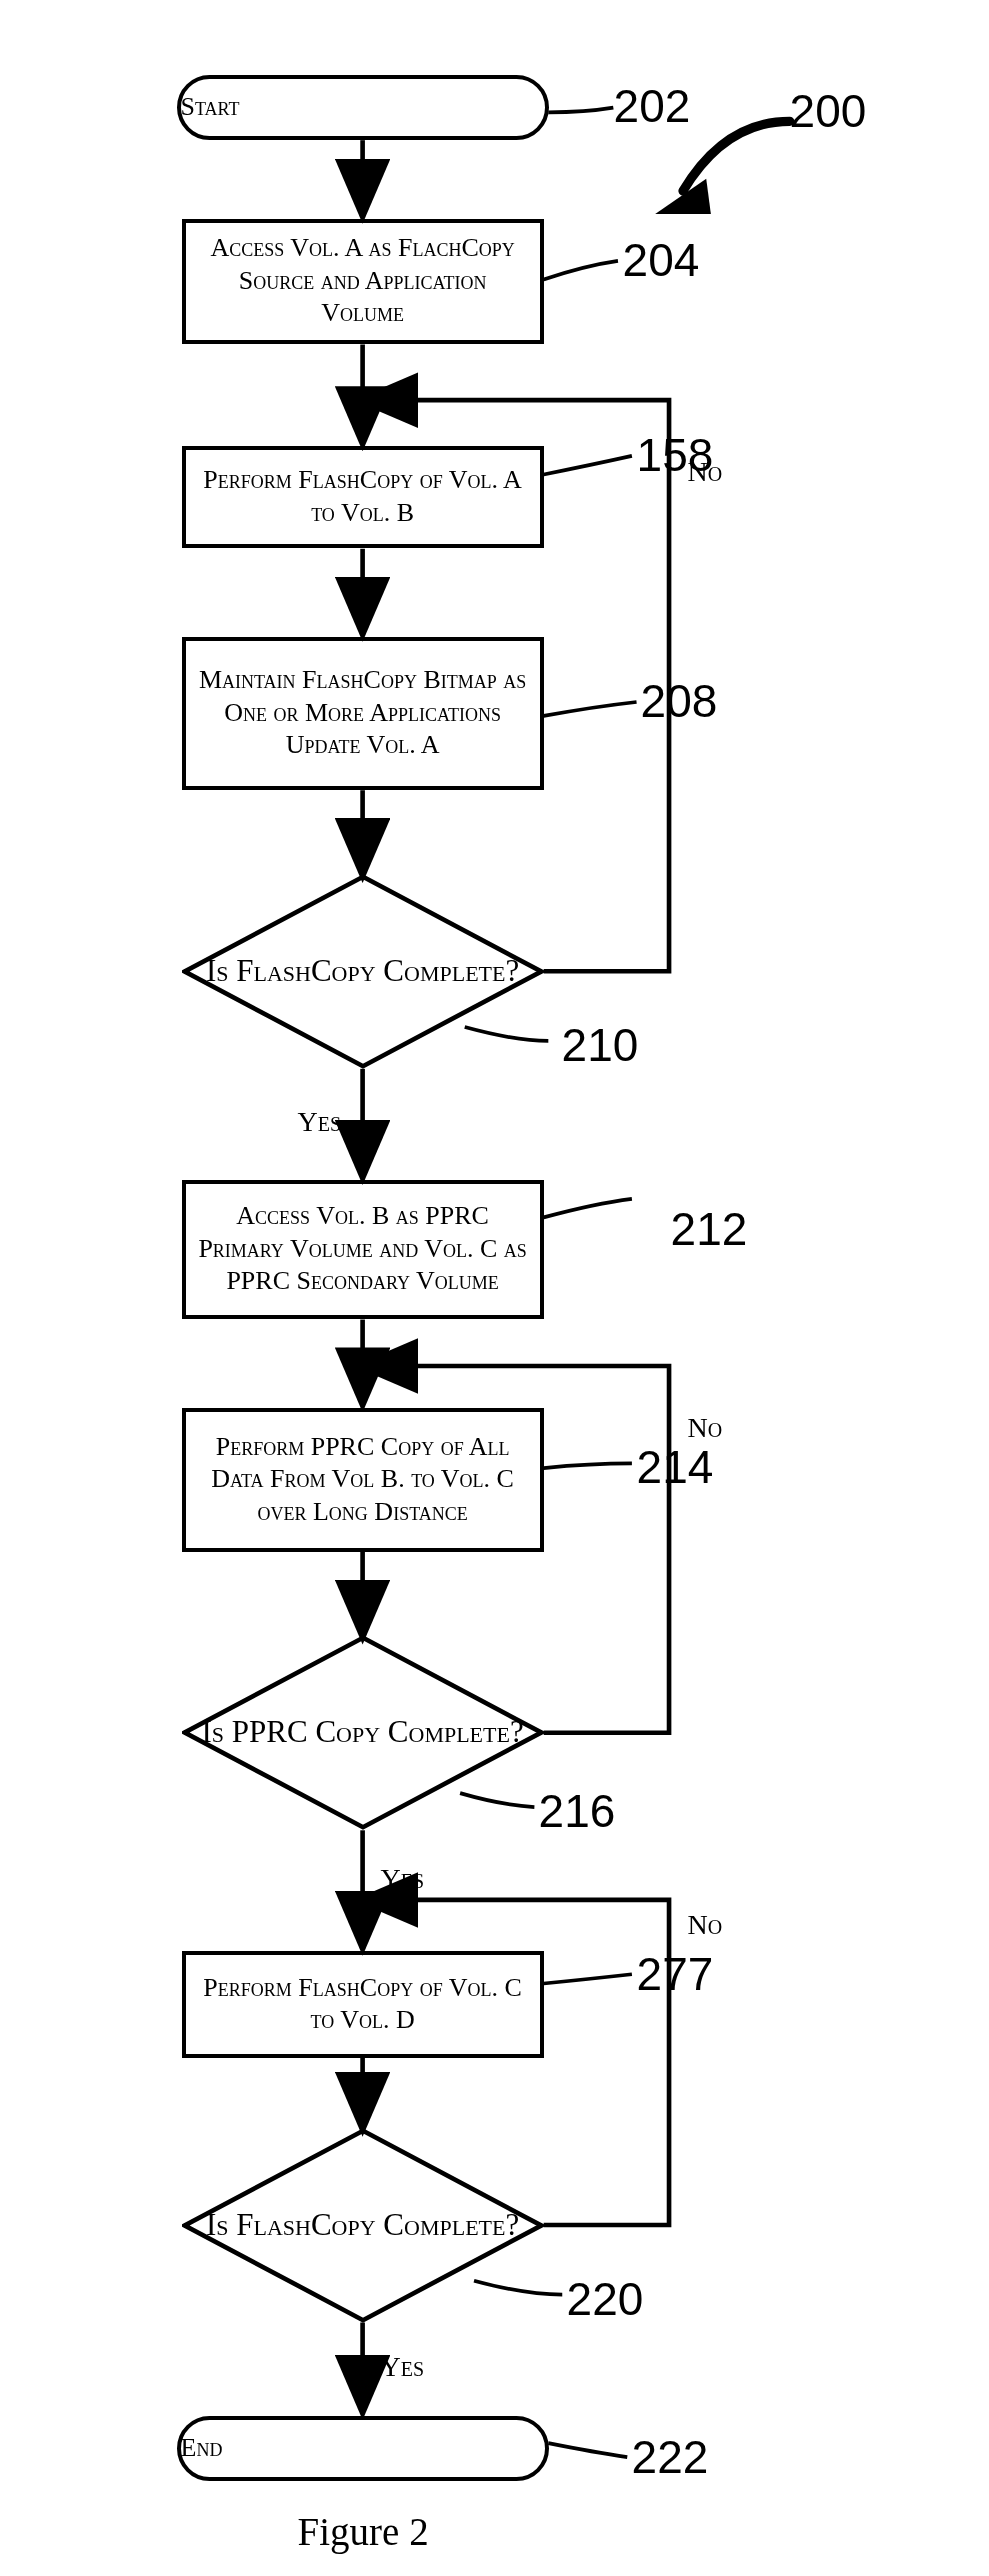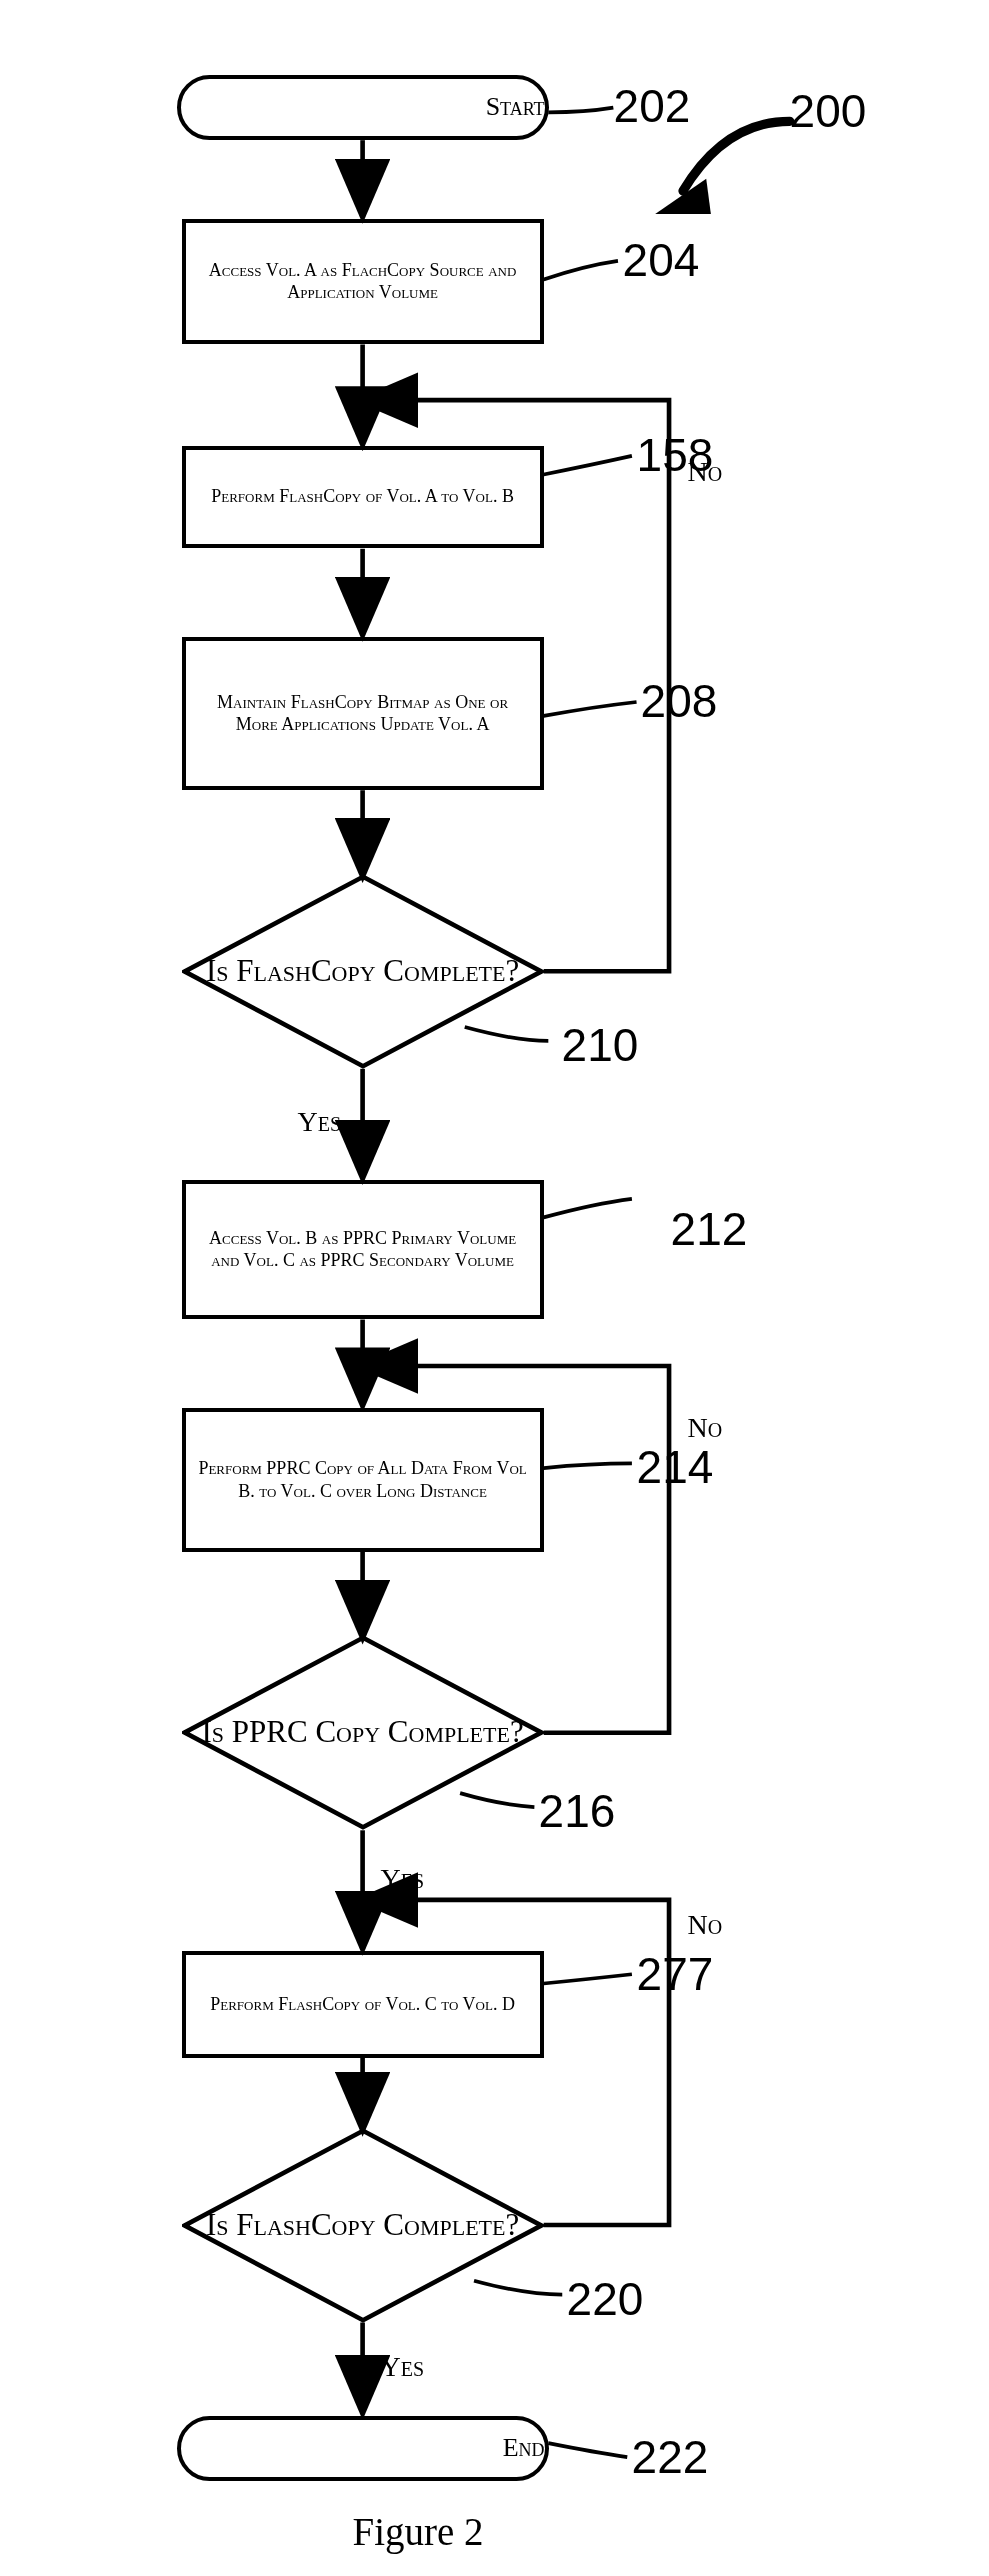--- a/index.html
+++ b/index.html
@@ -16,29 +16,29 @@
   .terminal {
     position: absolute;
     border: 4.6px solid #000;
     border-radius: 37px;
     text-align: center;
     font-variant: small-caps;
     font-size: 26px;
     font-weight: 500;
     display: flex;
     align-items: center;
-    justify-content: flex-end;
+    justify-content: flex-start;
     box-sizing: border-box;
   }
   .process {
     position: absolute;
     border: 4.6px solid #000;
     text-align: center;
     font-variant: small-caps;
-    font-size: 18px;
+    font-size: 26px;
     line-height: 1.25;
     font-weight: 500;
     display: flex;
     align-items: center;
     justify-content: center;
     box-sizing: border-box;
     padding: 5.6px 9.3px;
   }
   .diamond {
     position: absolute;
@@ -75,21 +75,21 @@
     font-family: Georgia, serif;
     font-size: 28px;
     font-variant: small-caps;
     font-weight: 500;
   }
   .figure-caption {
     position: absolute;
     font-family: Georgia, serif;
     font-size: 39px;
     font-weight: 500;
-    text-align: right;
+    text-align: left;
   }
   .big-arrow {
     position: absolute;
   }
   svg.lines {
     position: absolute;
     left: 0;
     top: 0;
     pointer-events: none;
   }

